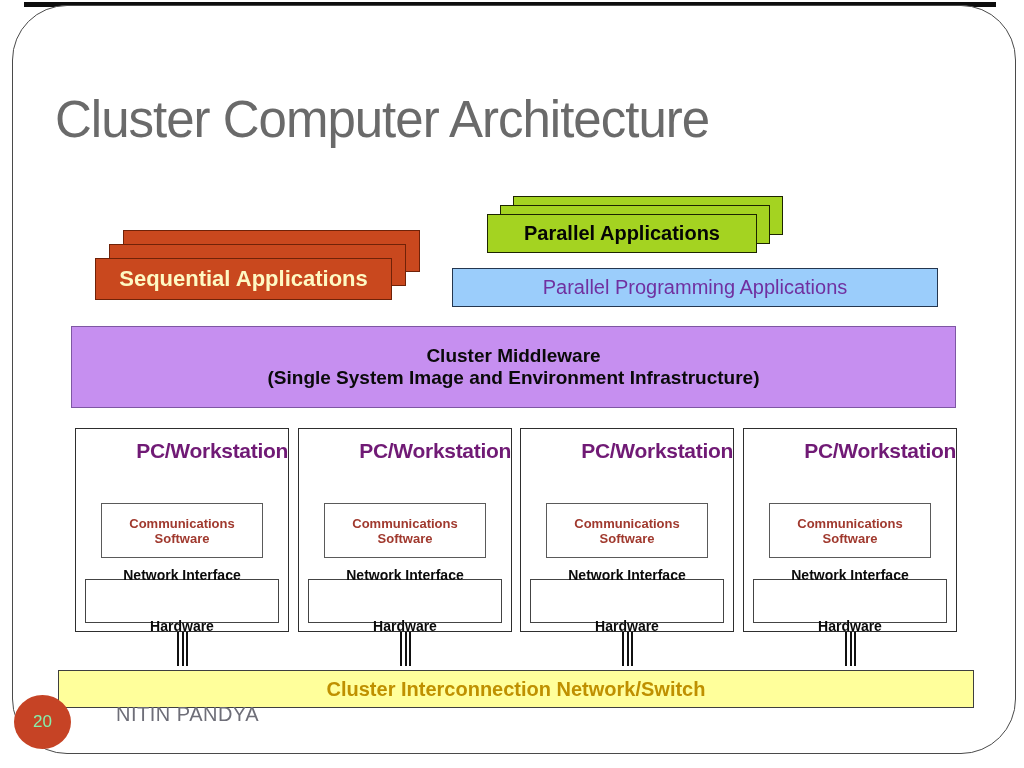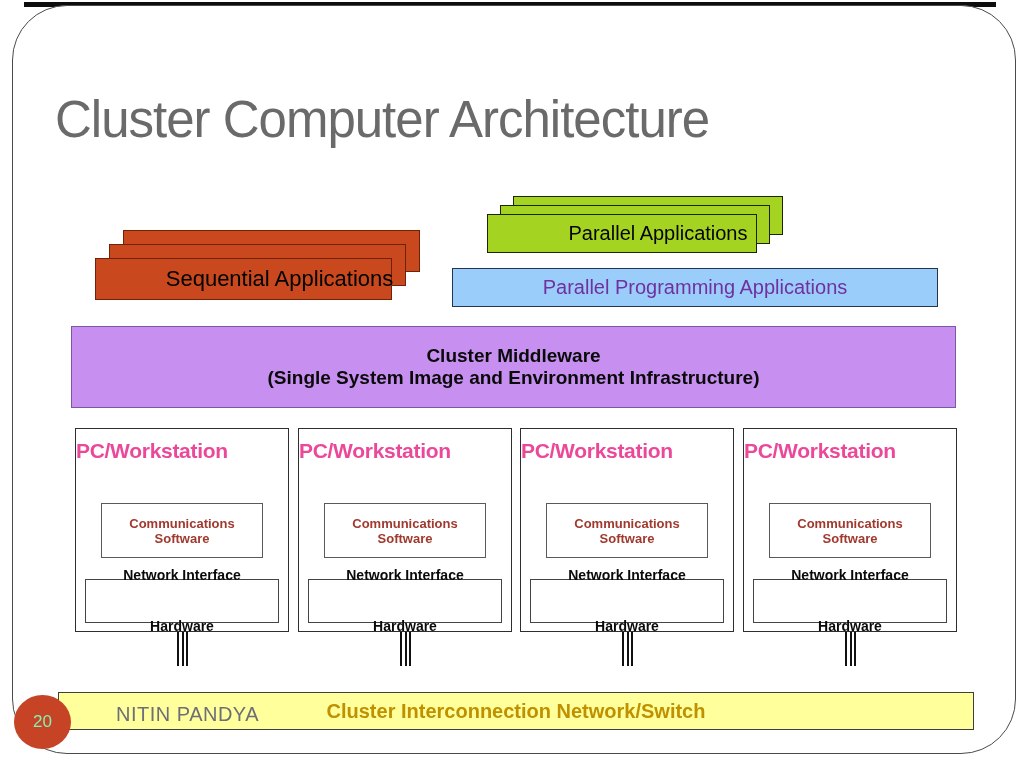--- a/index.html
+++ b/index.html
@@ -22,24 +22,23 @@
     font-size: 51px; font-weight: 400; color: #6a6a6a; letter-spacing: -1px;
     white-space: nowrap;
   }
 
   
   .stack-box { position: absolute; border: 1.5px solid #141400; }
   .seq .stack-box { width: 297px; height: 42px; background: #c9481e; border-color: #6f2208; }
   .par .stack-box { width: 270px; height: 39px; background: #a4d321; border-color: #1c2400; }
   .stack-label {
     width: 100%; height: 100%; display: flex; align-items: center; justify-content: center;
-    font-weight: normal;
-    margin-left: 36px;
+    font-weight: bold;
   }
-  .seq .stack-label { font-size: 22px; color: #000000; }
+  .seq .stack-label { font-size: 22px; color: #fef9c3; }
   .par .stack-label { font-size: 20px; color: #050505; }
 
   .blue-box {
     position: absolute; left: 452px; top: 268px; width: 486px; height: 39px;
     background: #9bcdfb; border: 1.5px solid #24364f;
     display: flex; align-items: center; justify-content: center;
     font-size: 20px; color: #7030a0;
   }
 
   .middleware {
@@ -47,22 +46,22 @@
     background: #c68ff0; border: 1px solid #7e57a3;
     display: flex; flex-direction: column; align-items: center; justify-content: center;
     font-size: 19px; font-weight: bold; color: #0a0a0a;
   }
 
   .node {
     position: absolute; top: 428px; width: 214px; height: 204px;
     background: #ffffff; border: 1.5px solid #2e2e2e;
   }
   .node-title {
-    position: absolute; top: 10px; width: 100%; text-align: left;
-    font-size: 21px; font-weight: bold; color: #ec4899; letter-spacing: -0.3px;
+    position: absolute; top: 10px; width: 100%; text-align: right;
+    font-size: 21px; font-weight: bold; color: #701a75; letter-spacing: -0.3px;
   }
   .comms-box {
     position: absolute; left: 25px; top: 74px; width: 162px; height: 55px;
     border: 1px solid #5a5a5a; background: #ffffff;
     display: flex; flex-direction: column; align-items: center; justify-content: center;
     font-size: 13px; font-weight: bold; color: #a0392e;
   }
   .nih-box {
     position: absolute; left: 9px; top: 150px; width: 194px; height: 44px;
     border: 1px solid #444444; background: #ffffff;
@@ -72,21 +71,21 @@
 
   .connector {
     position: absolute; top: 632px; width: 11px; height: 34px;
     background: linear-gradient(to right,
       #111 0px, #111 2px, transparent 2px, transparent 4.5px,
       #111 4.5px, #111 6.5px, transparent 6.5px, transparent 9px,
       #111 9px, #111 11px);
   }
 
   .interconnect {
-    position: absolute; left: 58px; top: 692px; width: 916px; height: 38px;
+    position: absolute; left: 58px; top: 670px; width: 916px; height: 38px;
     background: #ffff9b; border: 1.5px solid #3f3f3f;
     display: flex; align-items: center; justify-content: center;
     font-size: 20px; font-weight: bold; color: #bf9000;
   }
 
   .page-badge {
     position: absolute; left: 14px; top: 695px; width: 57px; height: 54px;
     background: #c64325; border-radius: 50%;
     display: flex; align-items: center; justify-content: center;
     font-size: 17px; color: #86efac;

